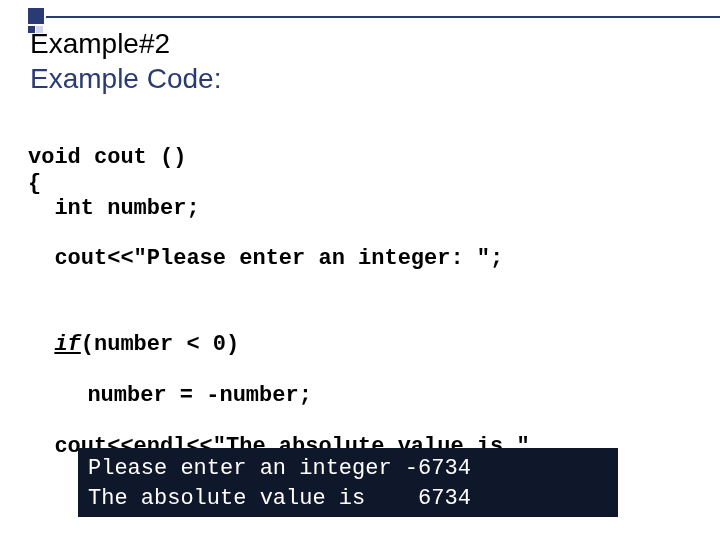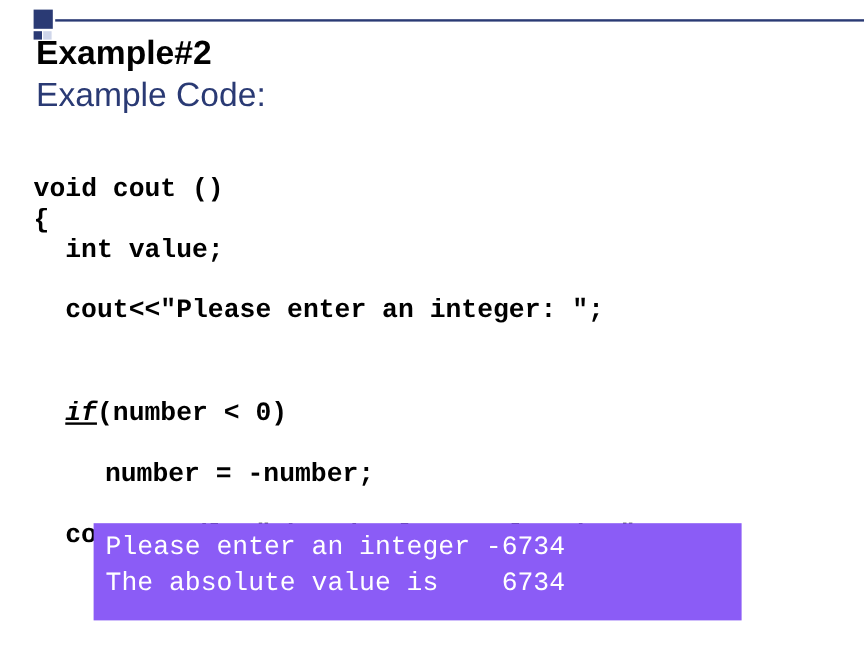--- a/index.html
+++ b/index.html
@@ -50,21 +50,21 @@
   .heading {
     position: absolute;
     left: 30px;
     top: 26px;
     font-size: 28px;
     line-height: 1.25;
     font-weight: normal;
     color: #000;
   }
   .heading .h1 {
-    font-weight: bold;
+    font-weight: normal;
     color: #000;
     display: block;
   }
   .heading .h2 {
     color: #2a3a74;
     display: block;
   }
   .code {
     position: absolute;
     left: 28px;
@@ -76,28 +76,28 @@
     color: #000;
     white-space: pre;
   }
   .code .ind { padding-left: 2ch; display: block; }
   .code .ind2 { padding-left: 4.5ch; display: block; }
   .code .ul { text-decoration: underline; font-style: italic; }
   .gap { height: 10px; }
   .console {
     position: absolute;
     left: 78px;
-    top: 436px;
+    top: 448px;
     width: 540px;
-    background: #8b5cf6;
+    background: #0f172a;
     color: #fff;
     font-family: "Courier New", Courier, monospace;
     font-size: 22px;
     line-height: 1.35;
-    padding: 6px 10px 16px 10px;
+    padding: 6px 10px 4px 10px;
     box-sizing: border-box;
     white-space: pre;
   }
 </style>
 </head>
 <body>
 
 <div class="slide">
 
   <div class="bullet-deco">
@@ -110,21 +110,21 @@
   <div class="hr-line"></div>
 
   <div class="heading">
     <span class="h1">Example#2</span>
     <span class="h2">Example Code:</span>
   </div>
 
   <div class="code">
 <span>void cout ()</span>
 <span>{</span>
-<span class="ind">int value;</span>
+<span class="ind">int number;</span>
 <span class="ind">cout&lt;&lt;"Please enter an integer: ";</span>
 <div class="gap"></div>
 <span class="ind"><span class="ul">if</span><span>(number &lt; 0)</span></span>
 <span class="ind2">number = -number;</span>
 <span class="ind">cout&lt;&lt;endl&lt;&lt;"The absolute value is "</span>
 <span class="ind2">&lt;&lt;number&lt;&lt;endl;</span>
 
 </div>
 
   <div class="console"><span>Please enter an integer -6734</span>

